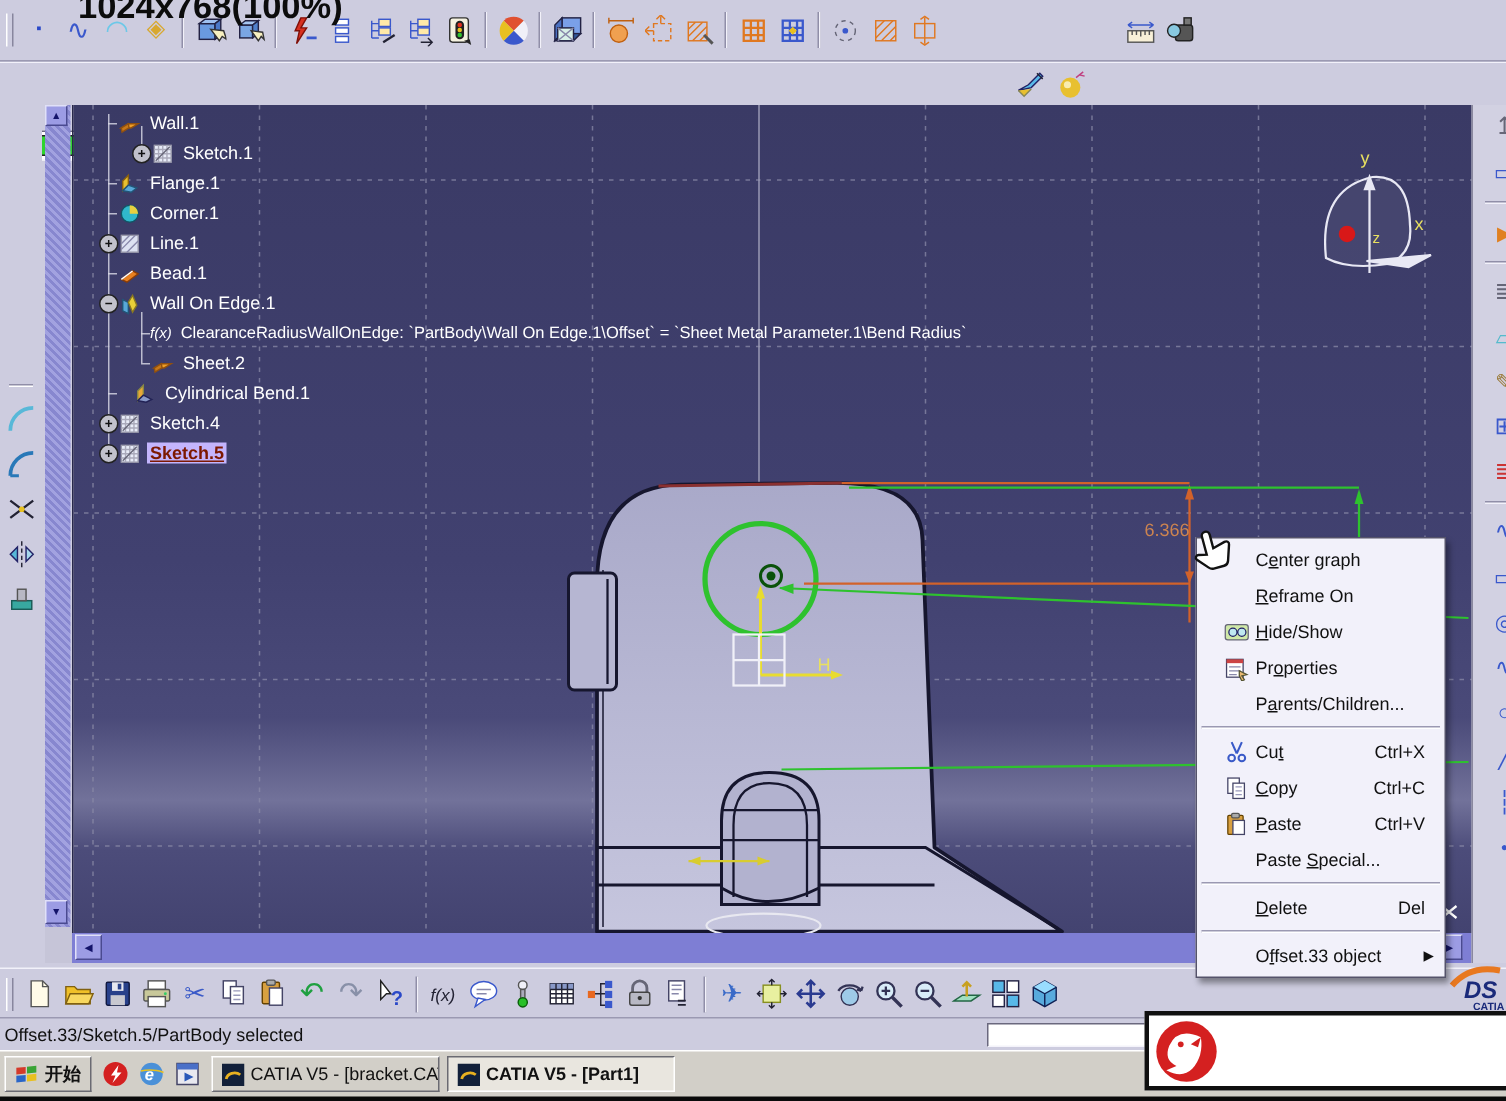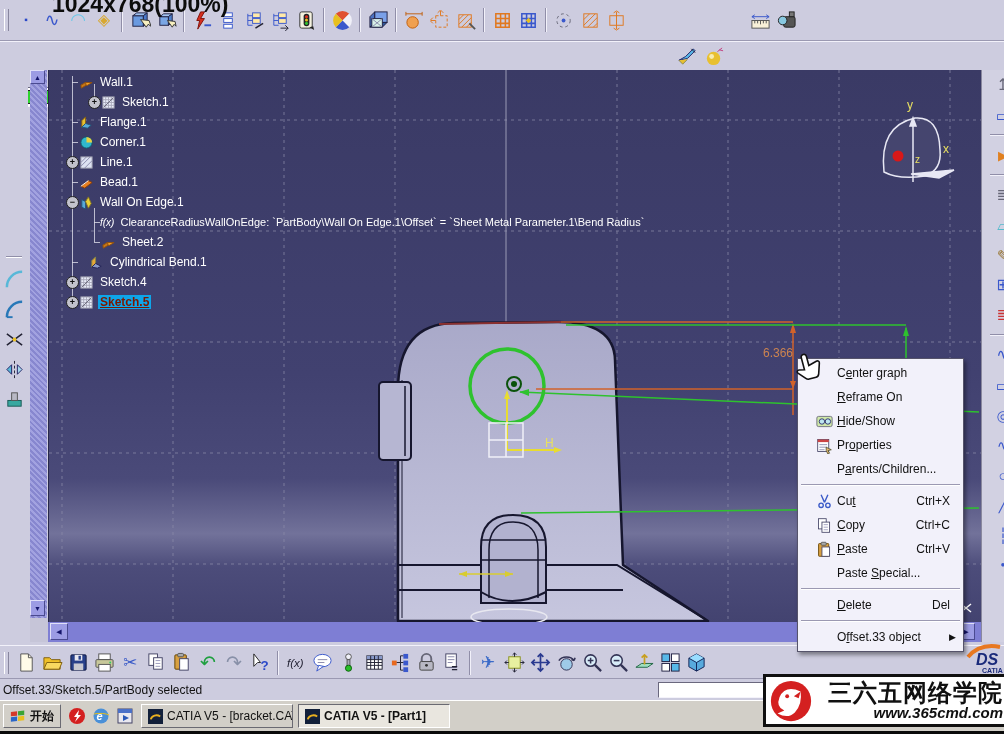--- a/index.html
+++ b/index.html
@@ -27,21 +27,21 @@
   .lineglyph{display:inline-block;width:26px;border-top:1.5px solid #333;}
   
   #viewport{position:absolute;left:48px;top:70px;width:933px;height:552px;overflow:hidden;
     background:linear-gradient(#3a3a65 0%,#414170 55%,#4a4a79 74%,#72729a 84%,#4c4c7a 90%,#434370 100%);
     border-left:1px solid #28284a;}
   .ovl{position:absolute;z-index:10;pointer-events:none;}
   
   #tree{position:absolute;left:56px;top:72px;width:640px;height:250px;z-index:12;}
   .trow{position:absolute;display:flex;align-items:center;height:20px;color:#fff;font-size:12px;white-space:nowrap;}
   .trow .lbl{padding:0 2px;}
-  .trow .sel{background:#0ea5e9;color:#7c1800;text-decoration:underline;font-weight:bold;}
+  .trow .sel{background:#c4b5fd;color:#7c1800;text-decoration:underline;font-weight:bold;}
   .ticon{width:17px;height:16px;margin-right:3px;display:flex;align-items:center;justify-content:center;}
   .ticon svg{width:15px;height:15px;display:block;}
   .texp{position:absolute;width:11px;height:11px;border-radius:50%;background:#c2c2cc;border:1px solid #222;
         color:#111;font-size:9px;line-height:10px;text-align:center;font-weight:bold;z-index:13;}
   .tline{position:absolute;background:#dcdce8;opacity:.8;}
   .fxicon{font-style:italic;font-size:10px;color:#fff;margin-right:4px;}
   
   .vscroll{position:absolute;left:30px;top:70px;width:17px;height:548px;
     background:repeating-linear-gradient(45deg,#a2a2e0 0 2px,#8787cf 2px 4px);}
   .hscroll{position:absolute;left:48px;top:622px;width:933px;height:20px;background:#7e7ed4;}
@@ -1088,19 +1088,15 @@
   </div>
   <div id="blackstrip"></div>
 
   <div id="watermark">
     <svg viewBox="0 0 48 48" style="width:46px;height:46px;flex:0 0 auto;">
       <circle cx="24" cy="24" r="21" fill="#d42020"></circle>
       <path d="M34 14 q-16 -7 -22 6 q-4 10 5 14 l-7 3 q11 6 18 -1 q8 -9 6 -22z" fill="#fff"></path>
       <circle cx="20" cy="19" r="2" fill="#d42020"></circle>
       <path d="M34 14 l-7 5 5 2z" fill="#d42020"></path>
     </svg>
-    <div style="flex:1;text-align:right;">
-      <div class="wline1">三六五网络学院</div>
-      <div class="wline2">www.365cmd.com</div>
-    </div>
   </div>
 
 </div>
 
 </body></html>

